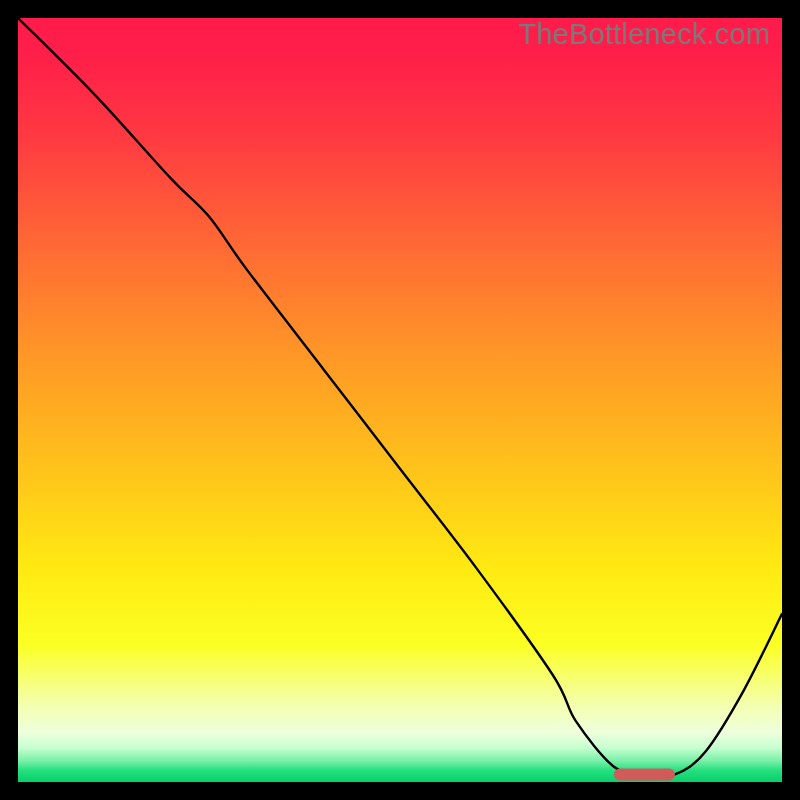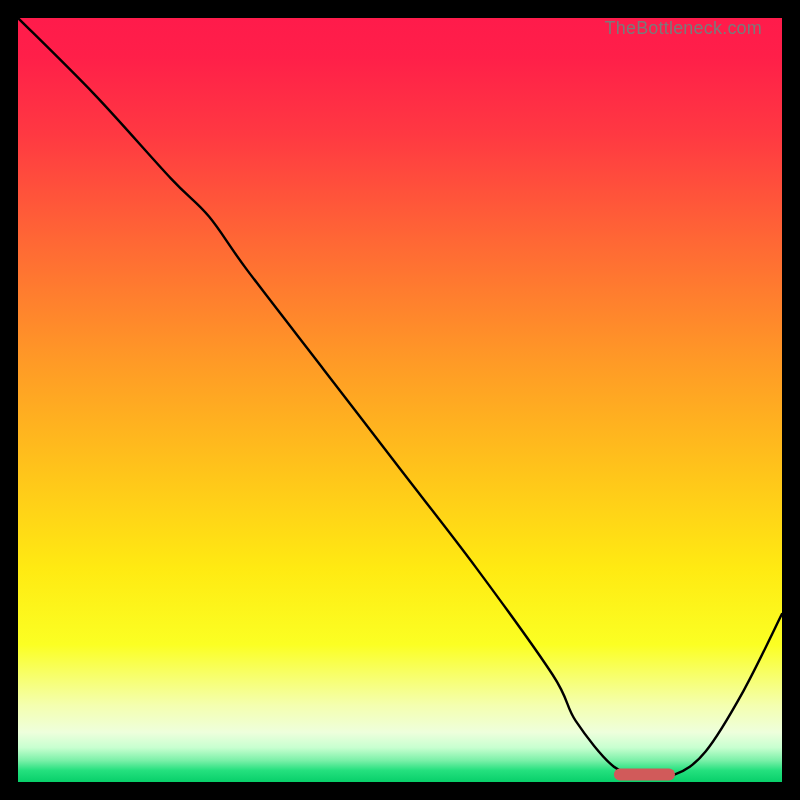--- a/index.html
+++ b/index.html
@@ -22,23 +22,23 @@
   .plot {
     position: absolute;
     left: 0;
     top: 0;
     width: 764px;
     height: 764px;
   }
   .watermark {
     position: absolute;
     top: 0px;
-    right: 20px;
+    right: 12px;
     color: #7a7a7a;
-    font-size: 18px;
+    font-size: 29px;
     font-weight: 500;
     letter-spacing: 0.2px;
     user-select: none;
   }
   svg { display: block; }
 </style>
 </head>
 <body>
 
 <div class="frame">

